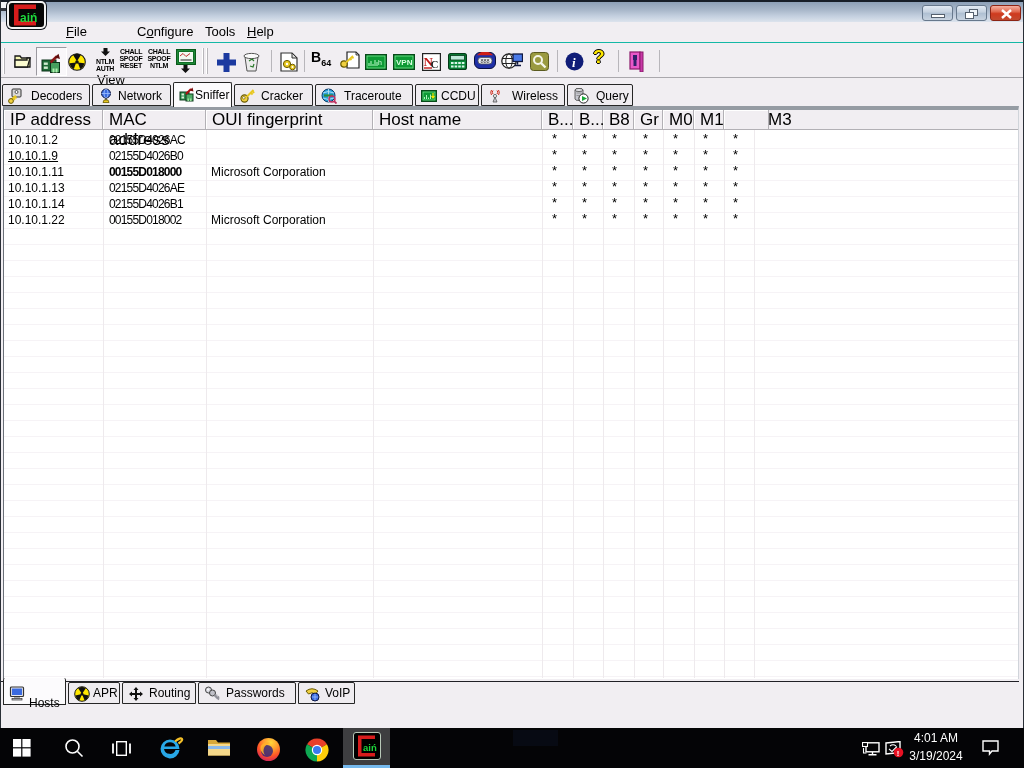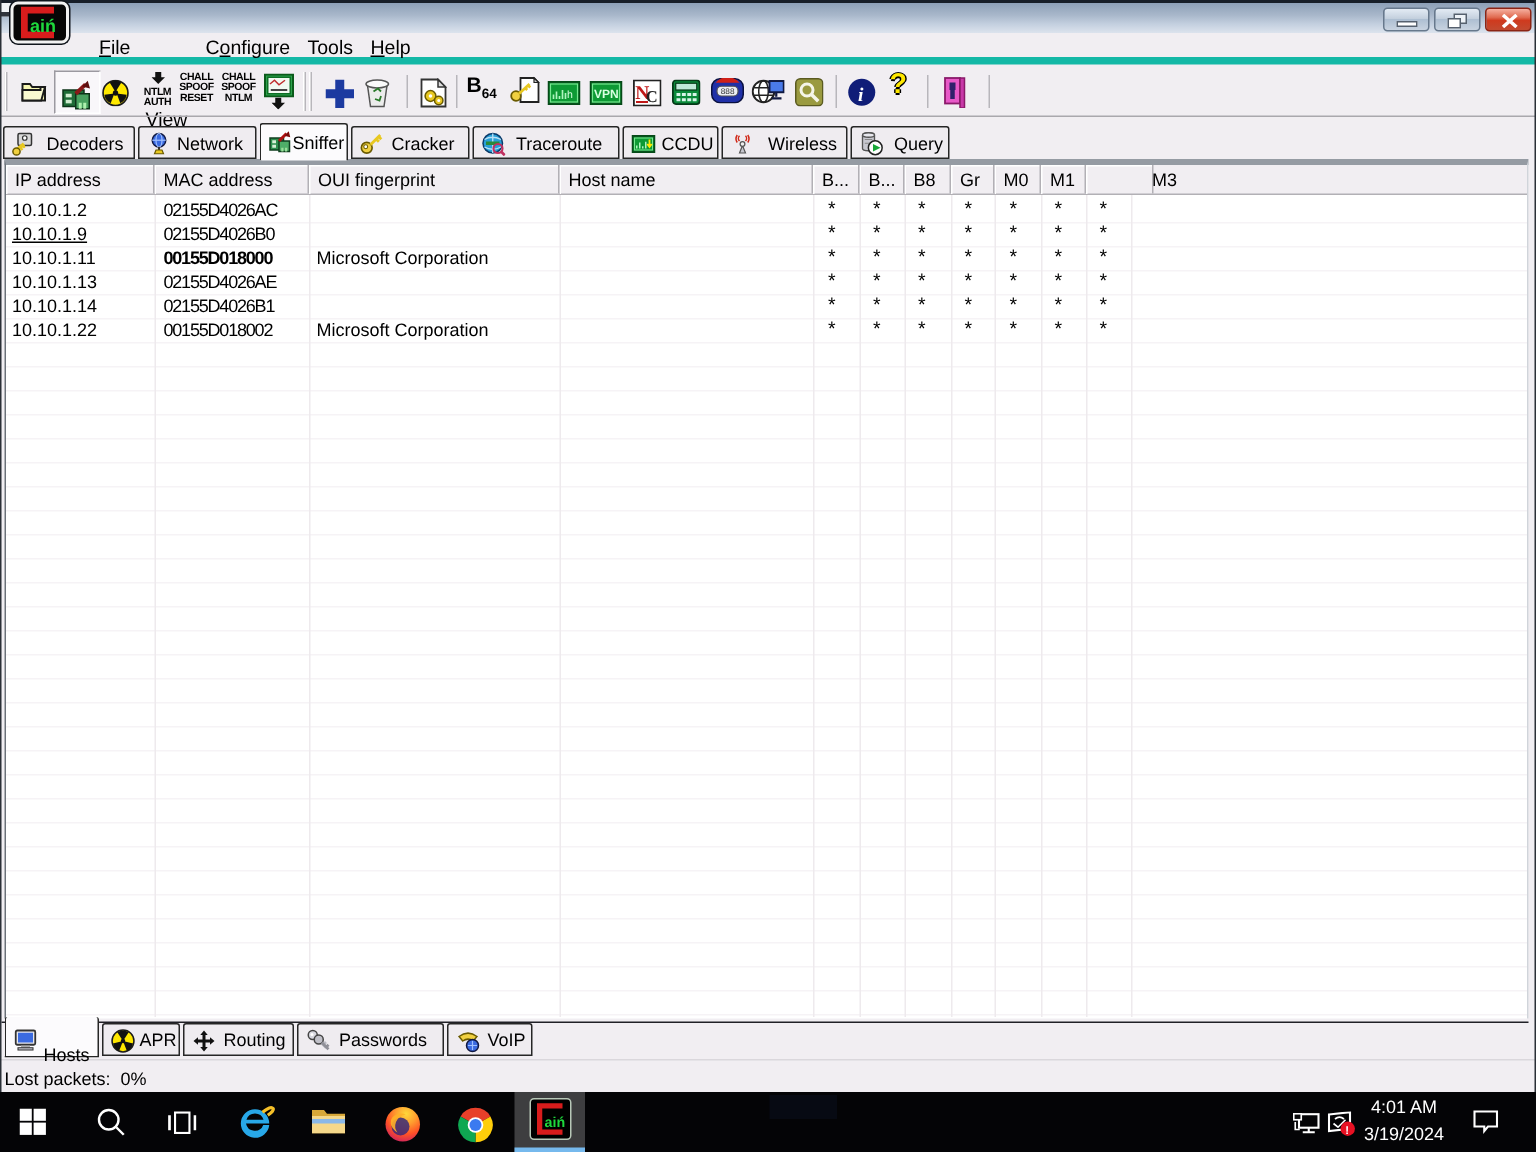--- a/index.html
+++ b/index.html
@@ -23,21 +23,21 @@
 #btnmax .g1 { position:absolute; left:12px; top:3px; width:9px; height:7px; background:#eef3f8; border:1px solid #55606e; }
 #btnmax .g2 { position:absolute; left:8px; top:6px; width:9px; height:7px; background:#fff; border:1px solid #55606e; }
 #btnclose svg { position:absolute; left:10px; top:3px; }
 
 #cornerfrag { position:absolute; left:0; top:2px; width:7px; height:9px; background:#f2f4f7; }
 #cornerfrag::after { content:""; position:absolute; left:0; top:6px; width:7px; height:3px; background:#30343c; }
 
 #cainicon { position:absolute; left:7px; top:1px; width:39px; height:28px; background:#060606; border:2px solid #f2f2f2; border-radius:5px; box-shadow:0 0 0 1px #10151c; }
 
 
-#menubar { position:absolute; left:0; top:22px; width:1024px; height:21px; font-size:13px; color:#000; border-bottom:5px solid #14b8a6; }
+#menubar { position:absolute; left:0; top:22px; width:1024px; height:21px; font-size:13px; color:#000; border-bottom:1px solid #14b8a6; }
 .mi { position:absolute; top:2px; }
 
 
 #toolbar { position:absolute; left:0; top:44px; width:1024px; height:34px; border-bottom:1px solid #aaa8ad; }
 .grip { position:absolute; top:4px; height:26px; width:2px; border-left:1px solid #fff; background:#b8b6bb; }
 .tsep { position:absolute; top:6px; height:22px; width:1px; background:#b8b6bb; }
 .ticon { position:absolute; }
 .ttext { font-size:7px; font-weight:700; line-height:7px; text-align:center; letter-spacing:-0.3px; color:#000; font-family:"Liberation Sans",sans-serif; }
 
 
@@ -51,21 +51,21 @@
 .btab { position:absolute; top:682px; height:22px; background:#efecf0; border:1px solid #262626; border-radius:2px 2px 0 0; font-size:12px; color:#000; }
 .btab.sel { top:678px; height:27px; background:#fcfbfd; border-top:none; z-index:3; }
 .btab .ticn { position:absolute; left:5px; top:3px; width:16px; height:16px; }
 .btab.sel .ticn { top:7px; }
 .btab .tlabel { position:absolute; top:3px; }
 .btab.sel .tlabel { top:18px;text-align:center; }
 
 
 #list { position:absolute; left:3px; top:106px; width:1016px; height:573px; background:#fff; border-top:4px solid #959ba3; border-left:1px solid #6a7078; border-right:1px solid #d0d4da; }
 #lheader { position:absolute; left:0; top:0; width:100%; height:20px; background:#f1eef2; border-bottom:1px solid #b2b0b5; }
-.hcell { position:absolute; top:0; height:19px; border-right:1px solid #b2b0b5; box-shadow:inset 1px 1px 0 #fff; font-size:12px; line-height:20px; color:#000; padding-left:6px; }
+.hcell { position:absolute; top:0; height:19px; border-right:1px solid #b2b0b5; box-shadow:inset 1px 1px 0 #fff; font-size:17px; line-height:20px; color:#000; padding-left:6px; }
 .vgrid { position:absolute; top:20px; width:1px; height:548px; background:#eeeaed; }
 .hgrid { position:absolute; left:0; width:100%; height:1px; background:#f6f3f6; }
 .row { position:absolute; left:0; width:100%; height:16px; font-size:12px; line-height:16px; color:#000;padding-left:32px; }
 .row span { position:absolute; top:0; }
 .star { position:absolute; font-size:13px; top:1px; line-height:13px; }
 
 
 #listbottom { position:absolute; left:1px; top:681px; width:1018px; height:1px; background:#202026; }
 #statusbar { position:absolute; left:0; top:706px; width:1024px; height:22px; font-size:12px; color:#000; border-top:1px solid #dad7dc; }
 #statusbar .txt { position:absolute; left:3px; top:5px; }
@@ -528,23 +528,20 @@
     <div class="btab" style="left:298px; width:57px;">
       <svg class="ticn" viewBox="0 0 16 16">
             <path d="M2 5 q6 -4.5 12 0 l-2.5 3 q-3.5 -2.5 -7 0 Z" fill="#f0d040" stroke="#6a5a00" stroke-width="1"></path>
             <circle cx="11" cy="11" r="4" fill="#3a6ae0" stroke="#101840" stroke-width="1"></circle>
             <path d="M8 11 h6 M11 8 v6" stroke="#a0c0ff" stroke-width="0.8"></path>
           </svg>
       <span class="tlabel" style="left:26px;">VoIP</span>
     </div>
   </div>
   <div id="listbottom"></div>
-  <div id="statusbar">
-        <span class="txt">Lost packets:&nbsp; 0%</span>
-      </div>
 </div>
 <div id="taskbar">
 
   <svg class="abs" style="left:13px; top:11px;" width="18" height="18" viewBox="0 0 18 18">
     <g fill="#fff">
           <rect x="0" y="0" width="8.2" height="8.2"></rect>
           <rect x="9.4" y="0" width="8.2" height="8.2"></rect>
           <rect x="0" y="9.4" width="8.2" height="8.2"></rect>
           <rect x="9.4" y="9.4" width="8.2" height="8.2"></rect>
         </g>

